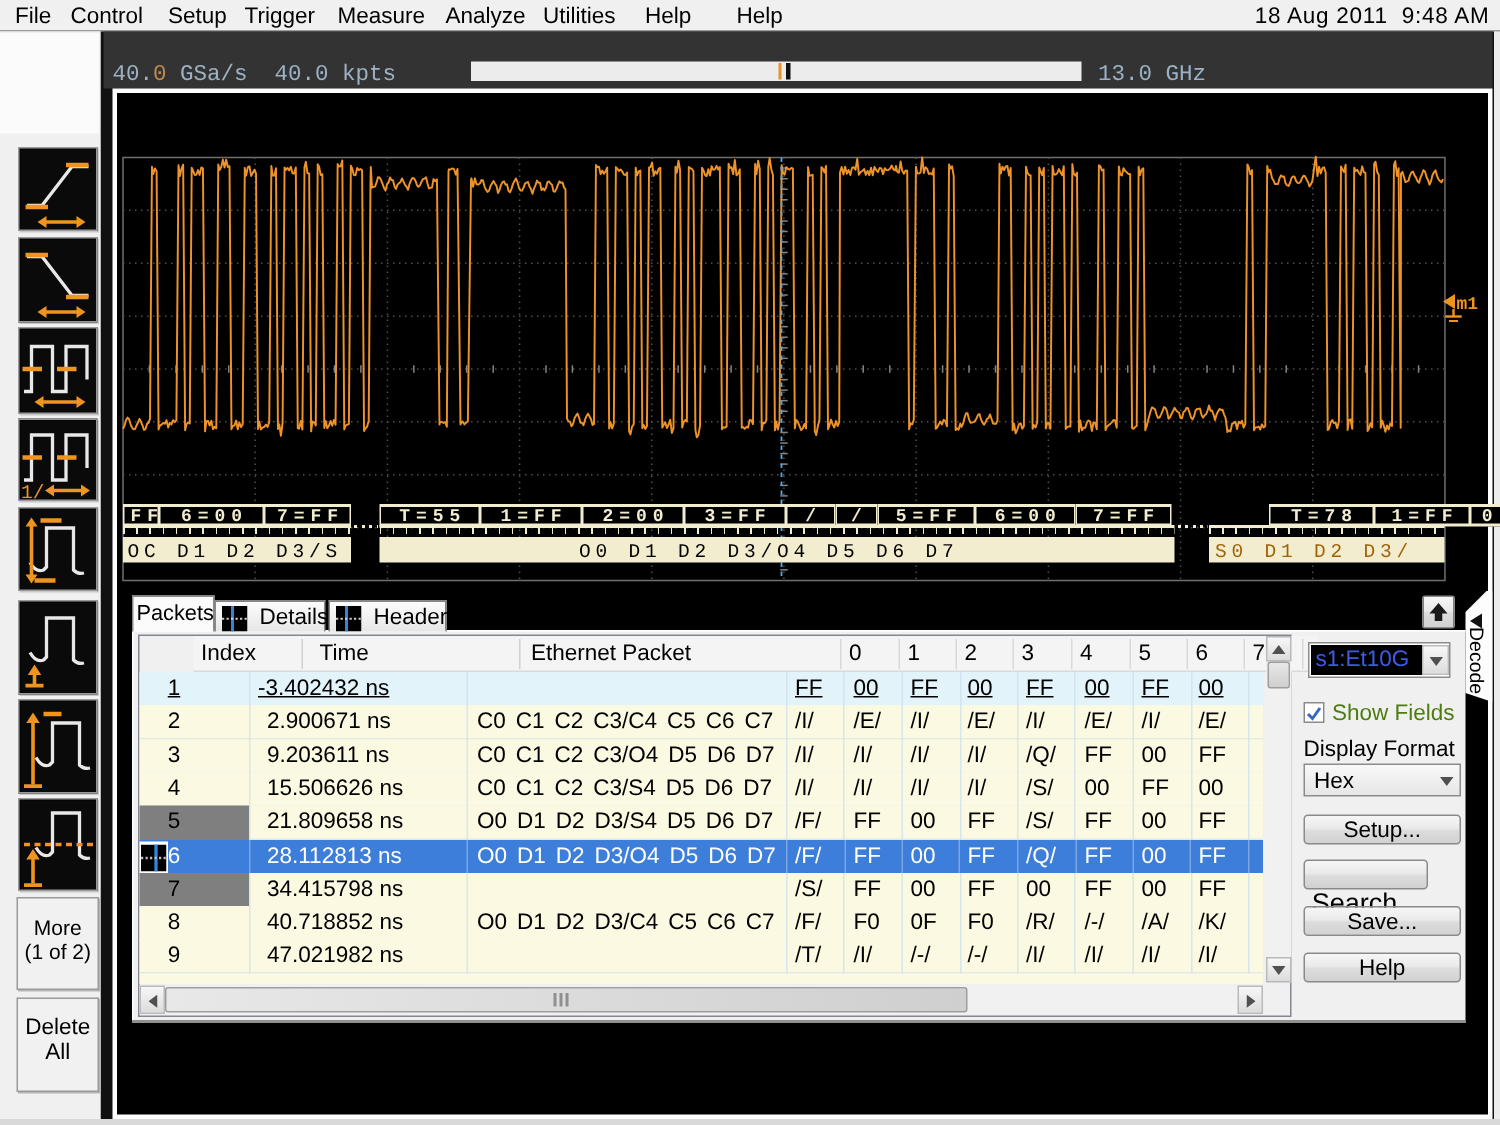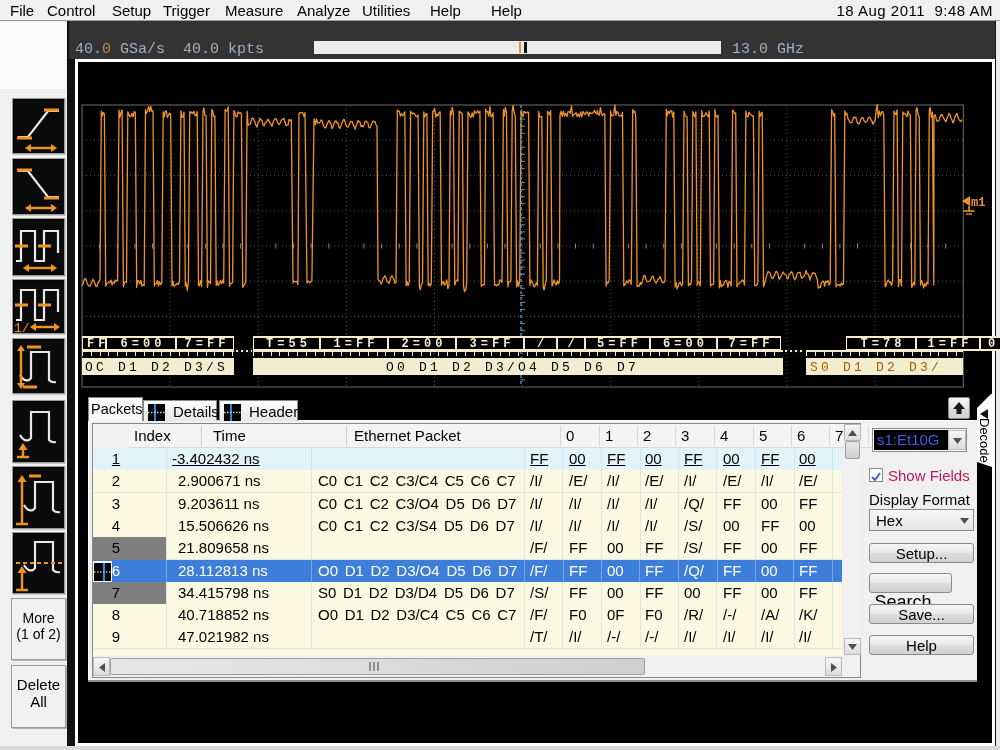--- a/index.html
+++ b/index.html
@@ -314,20 +314,21 @@
     <span class="abs" style="left:552px;top:0;">/I/</span>
     <span class="abs" style="left:591px;top:0;">/S/</span>
     <span class="abs" style="left:630px;top:0;">00</span>
     <span class="abs" style="left:668px;top:0;">FF</span>
     <span class="abs" style="left:706px;top:0;">00</span>
   </div>
 <div class="trow" style="top:537.2px;background:#fbf9e1;color:#000;box-shadow:inset 0 -1px 0 rgba(205,223,235,0.6);left:93px;">
     <span class="abs" style="left:0;top:0;width:73px;height:100%;background:#7f7f7f;"></span>
     <span class="abs" style="left:8px;top:0;width:30px;text-align:center;">5</span>
     <span class="abs" style="left:85px;top:0;">21.809658 ns</span>
+    <span class="abs" style="left:225px;top:0;word-spacing:2.5px;">O0 D1 D2 D3/S4 D5 D6 D7</span>
     <span class="abs" style="left:437px;top:0;">/F/</span>
     <span class="abs" style="left:476px;top:0;">FF</span>
     <span class="abs" style="left:514px;top:0;">00</span>
     <span class="abs" style="left:552px;top:0;">FF</span>
     <span class="abs" style="left:591px;top:0;">/S/</span>
     <span class="abs" style="left:630px;top:0;">FF</span>
     <span class="abs" style="left:668px;top:0;">00</span>
     <span class="abs" style="left:706px;top:0;">FF</span>
   </div>
 <div class="trow" style="top:559.5px;background:#3d7edb;color:#fff;left:93px;">
@@ -357,21 +358,20 @@
     <span class="abs" style="left:552px;top:0;">FF</span>
     <span class="abs" style="left:591px;top:0;">/Q/</span>
     <span class="abs" style="left:630px;top:0;">FF</span>
     <span class="abs" style="left:668px;top:0;">00</span>
     <span class="abs" style="left:706px;top:0;">FF</span>
   </div>
 <div class="trow" style="top:581.8px;background:#fbf9e1;color:#000;box-shadow:inset 0 -1px 0 rgba(205,223,235,0.6);left:93px;">
     <span class="abs" style="left:0;top:0;width:73px;height:100%;background:#7f7f7f;"></span>
     <span class="abs" style="left:8px;top:0;width:30px;text-align:center;">7</span>
     <span class="abs" style="left:85px;top:0;">34.415798 ns</span>
-    <span class="abs" style="left:225px;top:0;word-spacing:2.5px;">S0 D1 D2 D3/D4 D5 D6 D7</span>
     <span class="abs" style="left:437px;top:0;">/S/</span>
     <span class="abs" style="left:476px;top:0;">FF</span>
     <span class="abs" style="left:514px;top:0;">00</span>
     <span class="abs" style="left:552px;top:0;">FF</span>
     <span class="abs" style="left:591px;top:0;">00</span>
     <span class="abs" style="left:630px;top:0;">FF</span>
     <span class="abs" style="left:668px;top:0;">00</span>
     <span class="abs" style="left:706px;top:0;">FF</span>
   </div>
 <div class="trow" style="top:604.1px;background:#fbf9e1;color:#000;box-shadow:inset 0 -1px 0 rgba(205,223,235,0.6);left:93px;">
@@ -455,21 +455,21 @@
     <div class="abs" style="left:1px;top:1px;width:74px;height:20px;background:#000;color:#3c5ce8;font-size:15px;padding:1px 0 0 3px;">s1:Et10G</div>
     <div class="abs" style="left:75px;top:1px;width:18px;height:20px;background:linear-gradient(#f7f7f7,#dcdcdc);border:1px solid #b9b9b9;padding-top:7px;">
       <svg style="display:block;margin:0 auto" width="9" height="6" viewBox="0 0 9 6">
         <path d="M0,0 H9 L4.5,6 z" fill="#505050"></path>
       </svg>
     </div>
   </div>
 <div class="abs" style="left:869px;top:468px;width:14px;height:14px;background:#fff;border:1px solid #8b8b8b;"><svg width="12" height="12" viewBox="0 0 12 12">
       <path d="M2,6 L5,9 L10,2" fill="none" stroke="#3666c8" stroke-width="2"></path>
     </svg></div>
-<span class="abs" style="left:888px;top:467px;font-size:15px;color:#be185d;">Show Fields</span>
+<span class="abs" style="left:888px;top:467px;font-size:15px;color:#4d7c0f;">Show Fields</span>
 <span class="abs" style="left:869px;top:491px;font-size:15px;color:#000;">Display Format</span>
 <div class="abs" style="left:869px;top:509px;width:105px;height:22px;border:1px solid #8b8b8b;background:linear-gradient(#f8f8f8,#e6e6e6);">
     <span class="abs" style="left:6px;top:2px;font-size:15px;color:#000;">Hex</span>
     <span class="abs" style="right:4px;top:8px;width:9px;height:6px;">
       <svg style="display:block;margin:0 auto" width="9" height="6" viewBox="0 0 9 6">
         <path d="M0,0 H9 L4.5,6 z" fill="#505050"></path>
       </svg>
     </span>
   </div>
 <div class="abs btn" style="left:869px;top:543px;width:105px;height:20px;font-size:15px;padding-top:1px;">Setup...</div>

